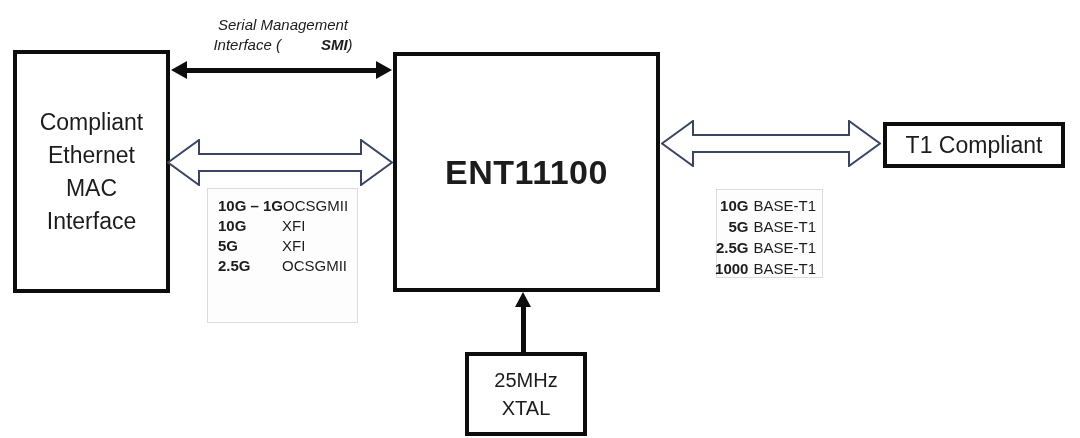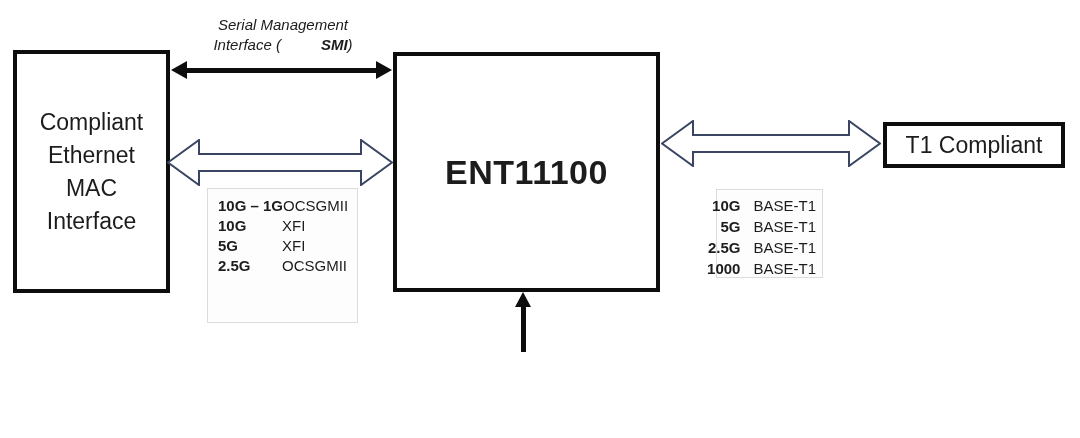--- a/index.html
+++ b/index.html
@@ -78,21 +78,21 @@
   }
   .mac-list { left: 207px; top: 188px; width: 151px; height: 135px; padding: 7px 4px 0 10px; line-height: 20px; }
   .t1-list  { left: 716px; top: 189px; width: 107px; height: 89px;  padding: 5px 6px 0 0;  line-height: 21px; }
 
   .iface-row { display: flex; white-space: nowrap; }
   .mac-list .speed { font-weight: bold; flex: 0 0 auto; min-width: 64px; }
   .mac-list .proto { font-weight: normal; }
   .t1-list  { text-align: right; }
   .t1-list .iface-row { justify-content: flex-end; }
   .t1-list .speed { font-weight: bold; }
-  .t1-list .std   { font-weight: normal; margin-left: 13px; }
+  .t1-list .std   { font-weight: normal; margin-left: 5px; }
 </style>
 </head>
 <body>
 
 <div class="canvas">
 
   <div class="smi-label">
     <div>Serial Management</div>
     <div><span>Interface (</span><b>SMI</b><span>)</span></div>
   </div>
@@ -111,20 +111,24 @@
   </div>
 
   <div class="block block-ent">
     <div>ENT11100</div>
   </div>
 
   <div class="block block-t1">
     <div>T1 Compliant</div>
   </div>
 
+  <div class="block block-xtal">
+    <div>25MHz</div>
+    <div>XTAL</div>
+  </div>
 
   <svg class="hollow-arrow hollow-arrow-mac" width="226" height="47" viewBox="0 0 226 47">
     <polygon points="1,23.5 32,1 32,15 194,15 194,1 225,23.5 194,46 194,32 32,32 32,46" fill="#ffffff" stroke="#3a4463" stroke-width="2" stroke-linejoin="miter"></polygon>
   </svg>
 
   <svg class="hollow-arrow hollow-arrow-t1" width="220" height="47" viewBox="0 0 220 47">
     <polygon points="1,23.5 32,1 32,15 188,15 188,1 219,23.5 188,46 188,32 32,32 32,46" fill="#ffffff" stroke="#3a4463" stroke-width="2" stroke-linejoin="miter"></polygon>
   </svg>
 
   <div class="iface-list mac-list">

